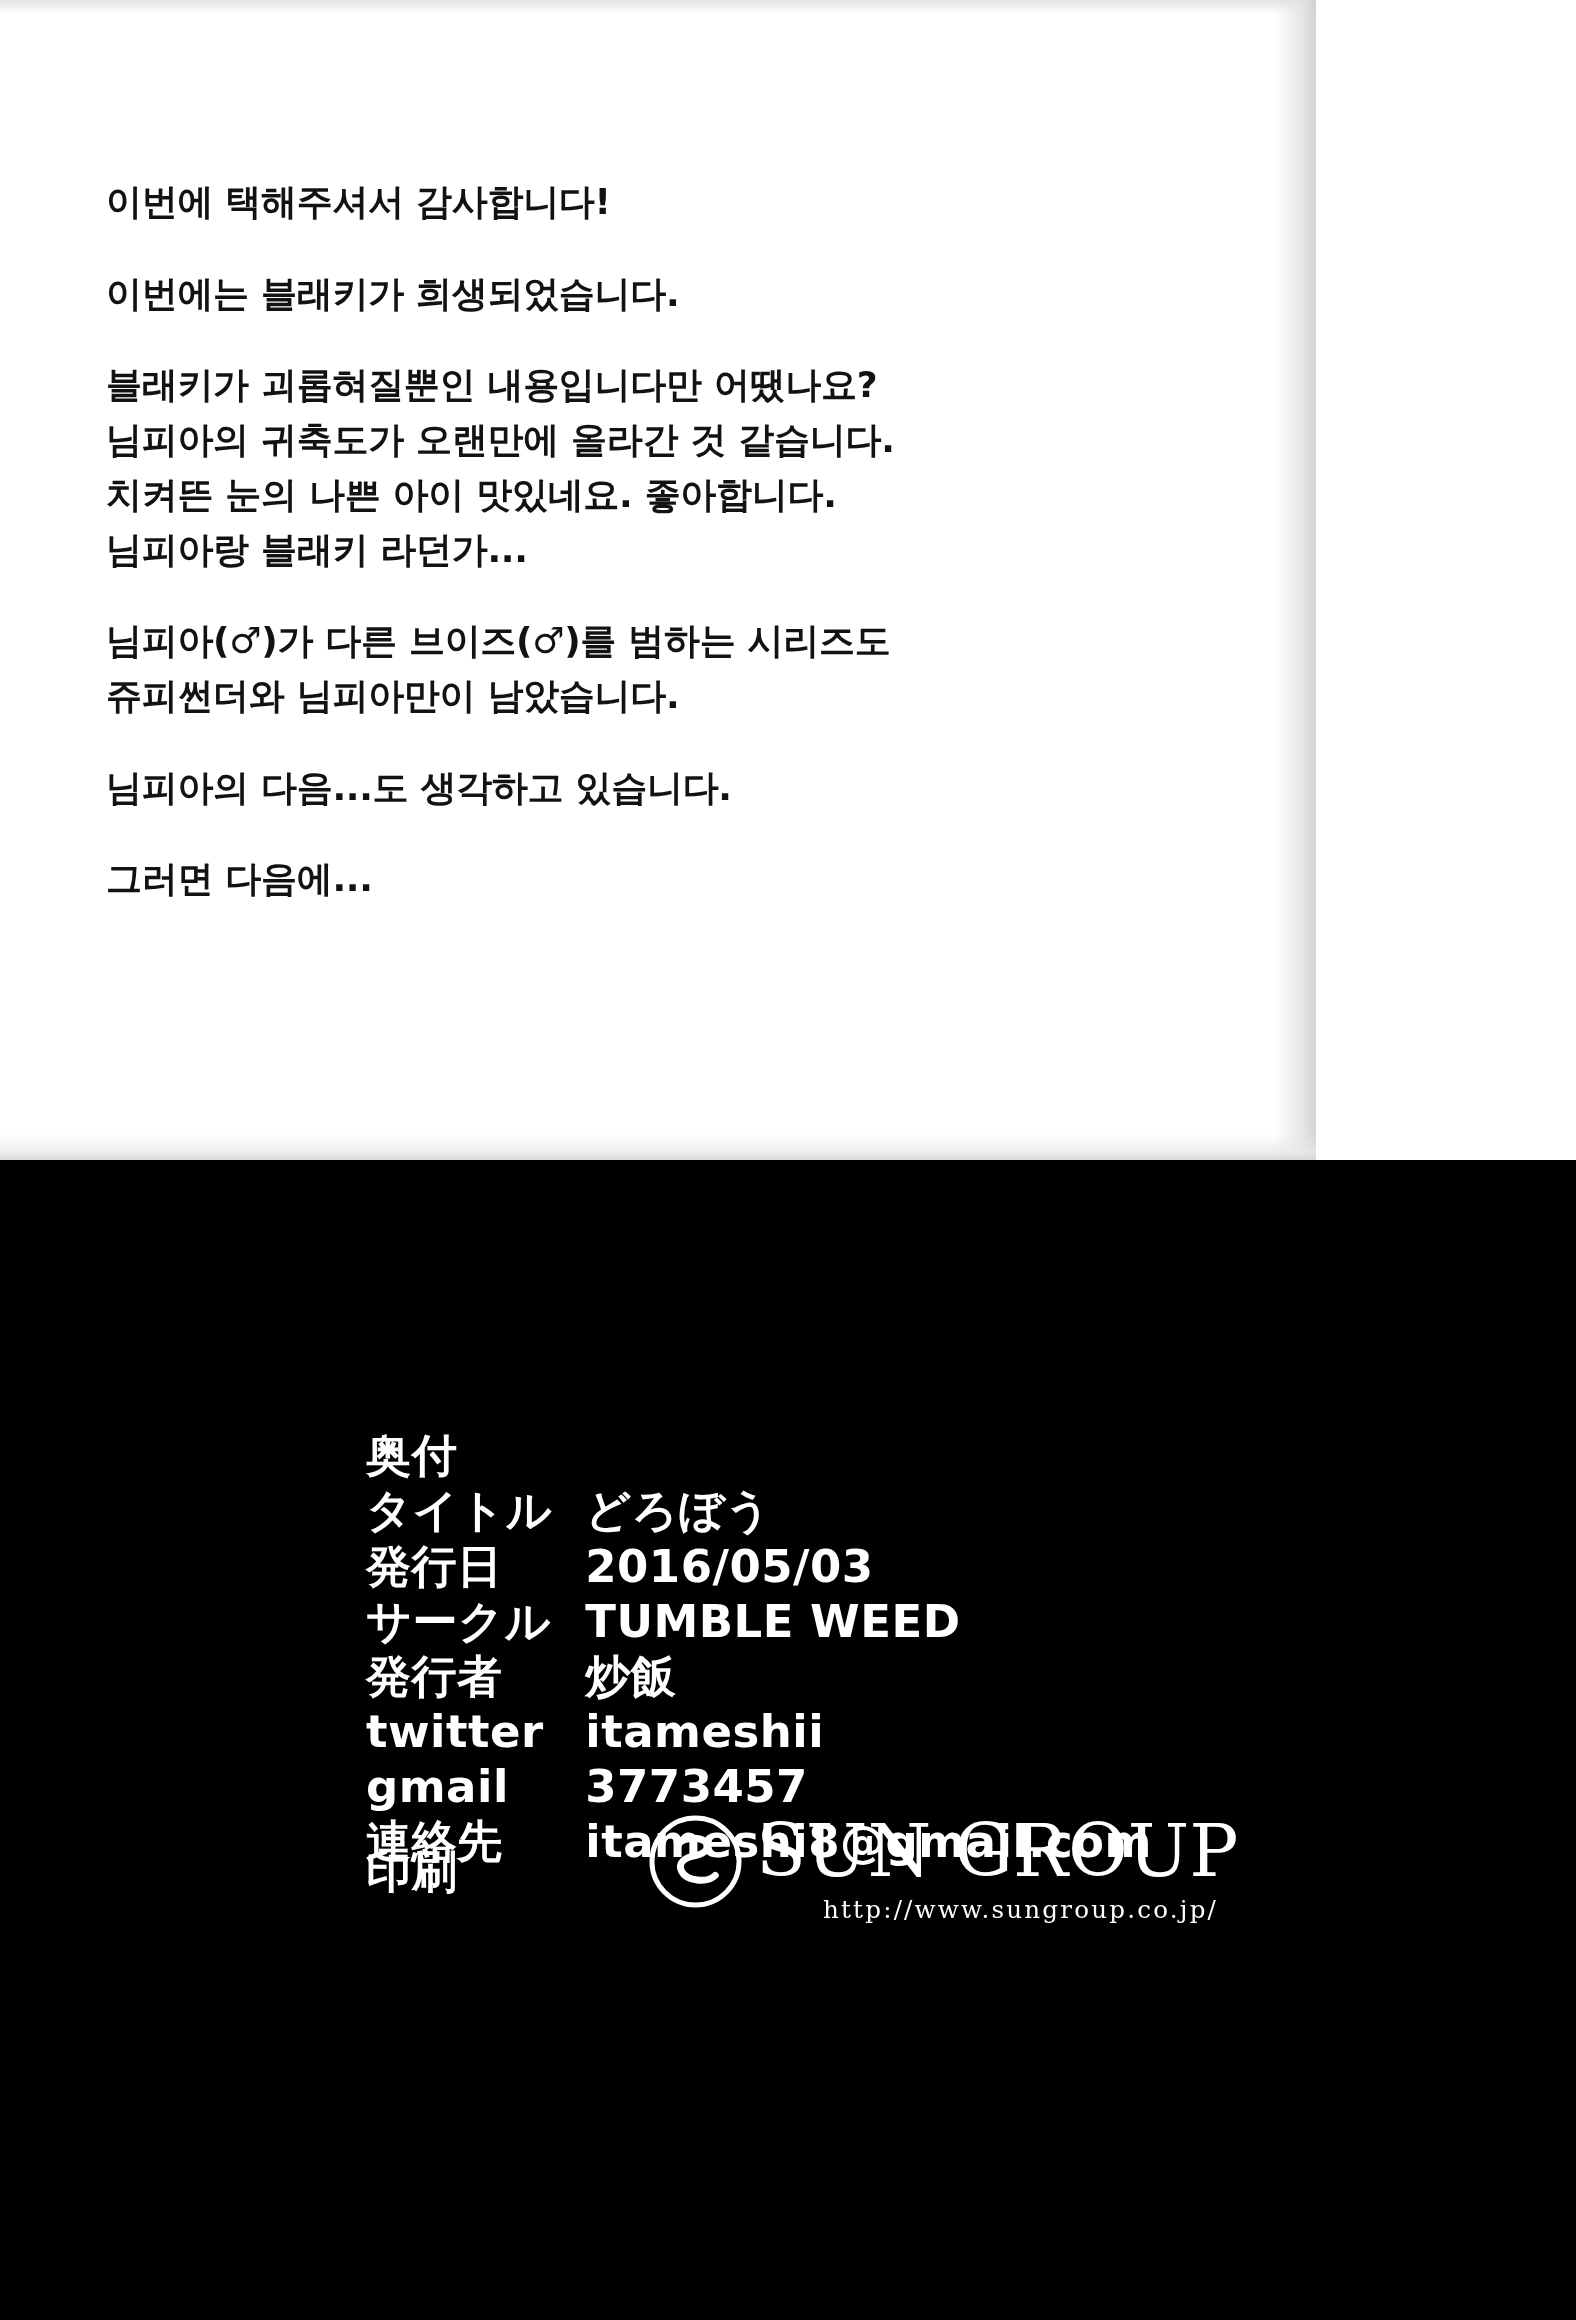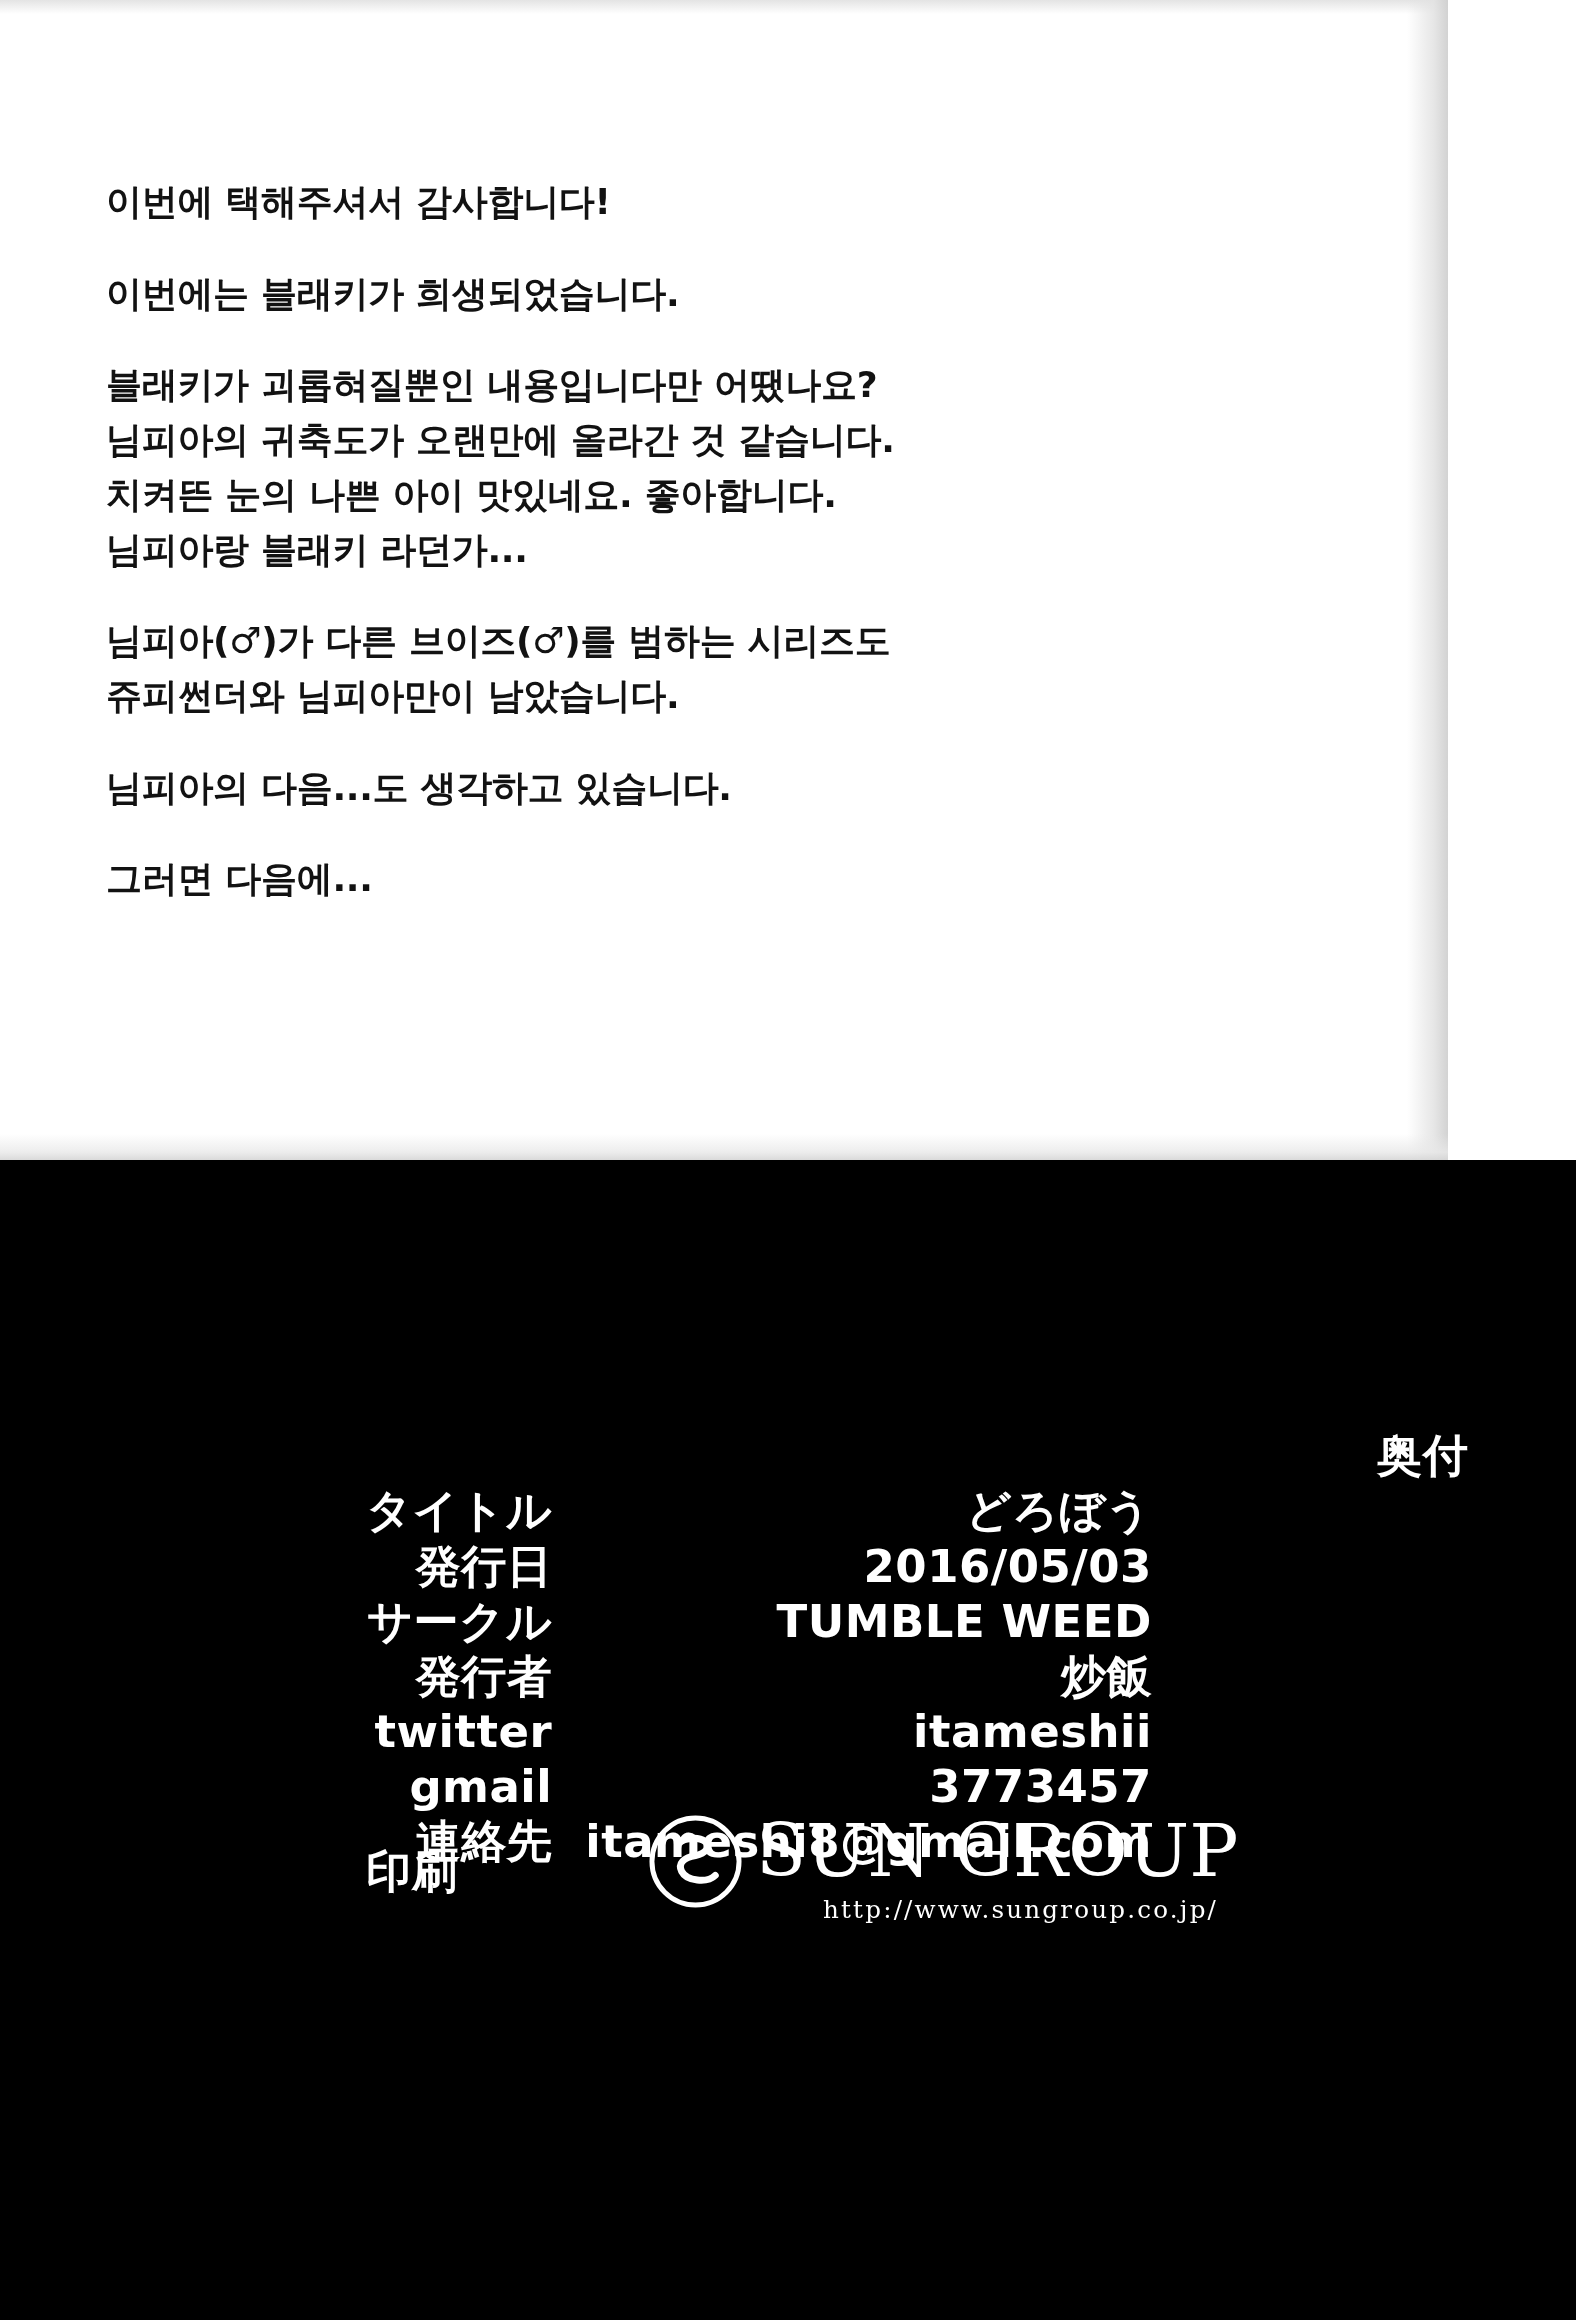--- a/index.html
+++ b/index.html
@@ -13,21 +13,21 @@
     position: relative;
     font-family: "DejaVu Sans", sans-serif;
     overflow: hidden;
   }
 
   
   #afterword {
     position: absolute;
     left: 0;
     top: 0;
-    width: 1448px;
+    width: 1316px;
     height: 1160px;
     background: #ffffff;
     box-sizing: border-box;
   }
   
   #afterword .page-edge-right {
     position: absolute;
     right: 0;
     top: 0;
     width: 41px;
@@ -76,21 +76,20 @@
     width: 1576px;
     height: 1160px;
     background: #000000;
     box-sizing: border-box;
   }
   .colophon-inner {
     position: absolute;
     left: 366px;
     top: 272px;
     width: 1103px;
-    text-align: right;
   }
   .colophon-title {
     color: #ffffff;
     font-size: 45px;
     font-weight: 700;
     line-height: 1.08;
     letter-spacing: 1px;
     margin: 0 0 3.9px 0;
     font-family: "DejaVu Sans", sans-serif;
   }

